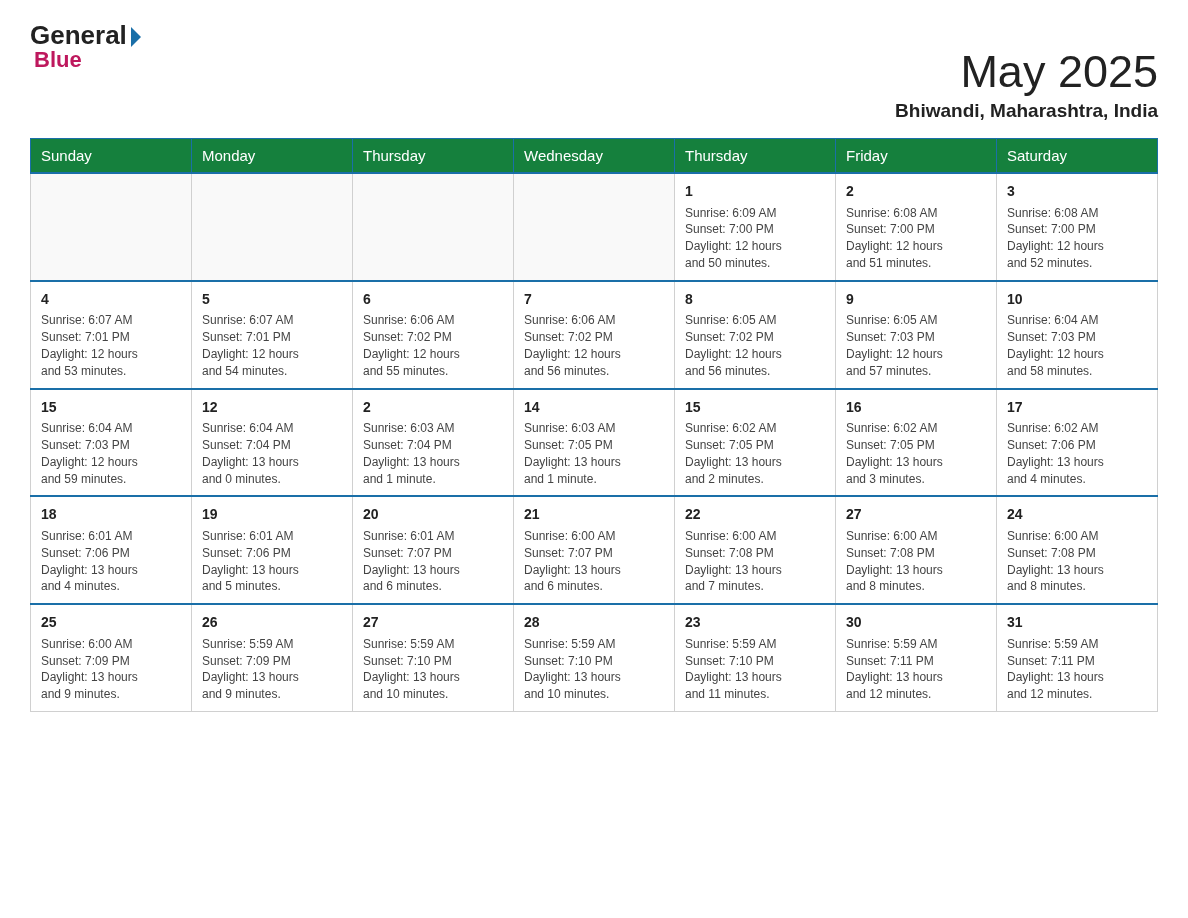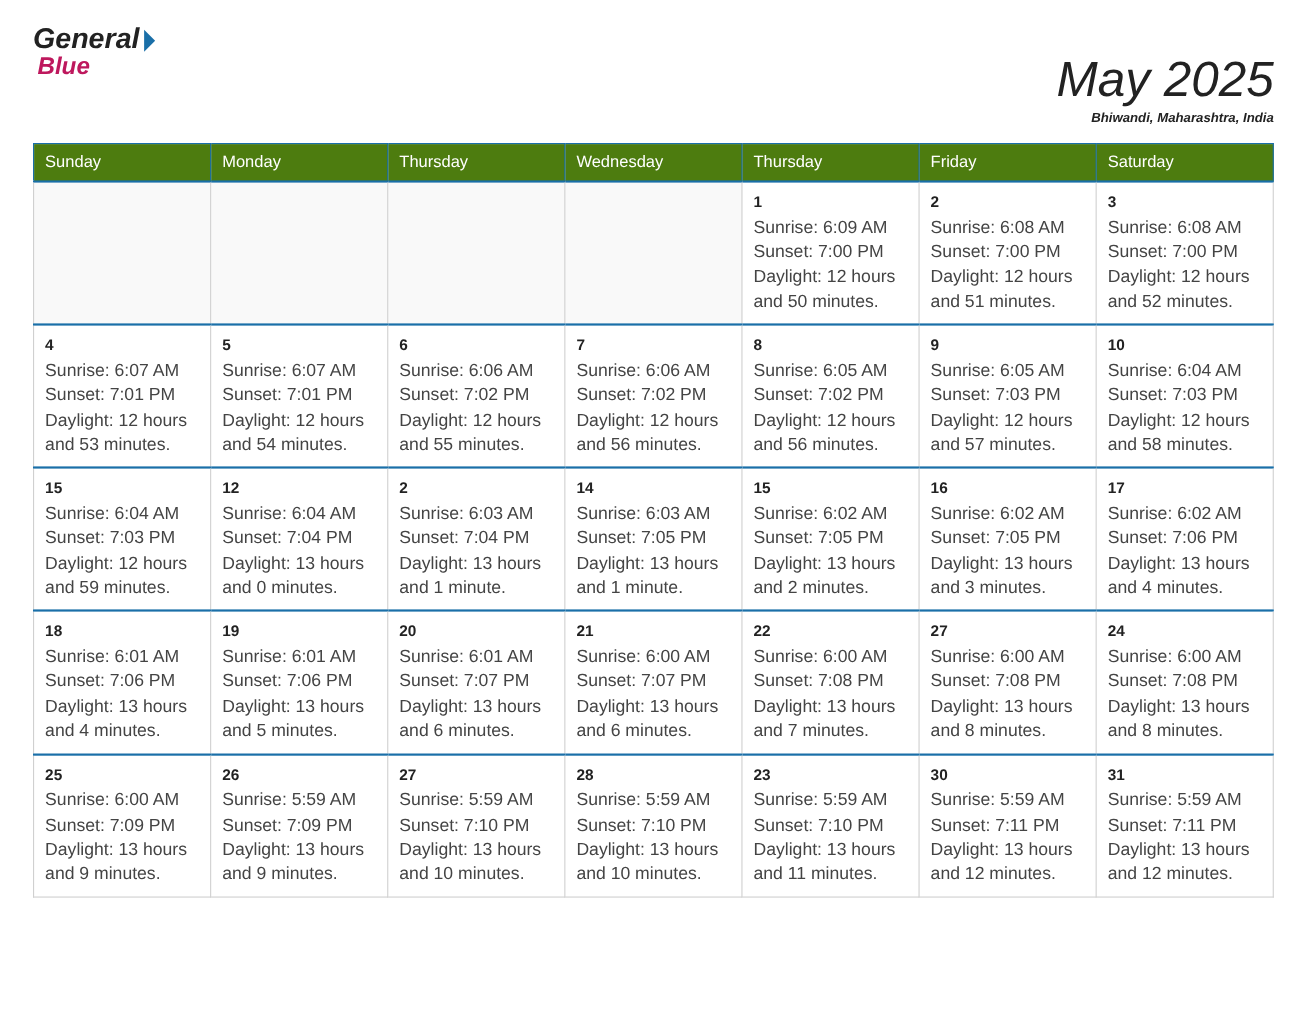--- a/index.html
+++ b/index.html
@@ -9,21 +9,20 @@
       color: #222;
       width: 1188px;
       min-height: 918px;
       padding: 20px 30px;
     }
     .header {
       display: flex;
       justify-content: space-between;
       align-items: flex-start;
       margin-bottom: 16px;
-      font-style: italic;
     }
     .logo {
       display: flex;
       flex-direction: column;
       align-items: flex-start;
     }
     .logo-top {
       display: flex;
       align-items: center;
       font-size: 26px;
@@ -50,32 +49,32 @@
       text-align: right;
     }
     .month-title {
       font-size: 45px;
       font-weight: normal;
       color: #222;
       line-height: 1;
       margin-top: 29px;
     }
     .location-title {
-      font-size: 12px;
+      font-size: 19px;
       font-weight: bold;
       color: #222;
       margin-top: 6px;
     }
     .calendar {
       width: 100%;
       border-collapse: collapse;
       border: 1px solid #b0b0b0;
     }
     .calendar th {
-      background: #4d7c0f;
+      background: #15803d;
       color: #fff;
       font-size: 15px;
       font-weight: normal;
       padding: 8px 10px;
       text-align: left;
       border: 1px solid #1a6fa8;
     }
     .calendar td {
       vertical-align: top;
       padding: 8px 10px;
@@ -87,21 +86,21 @@
       line-height: 1.4;
     }
     .day-num {
       font-size: 14px;
       font-weight: bold;
       color: #222;
       display: block;
       margin-bottom: 3px;
     }
     .day-info {
-      font-size: 16px;
+      font-size: 12px;
       color: #444;
     }
     .calendar tr td {
       border-top: 2px solid #1a6fa8;
     }
     .empty-cell {
       background: #f9f9f9;
     }
   </style>
 </head>

